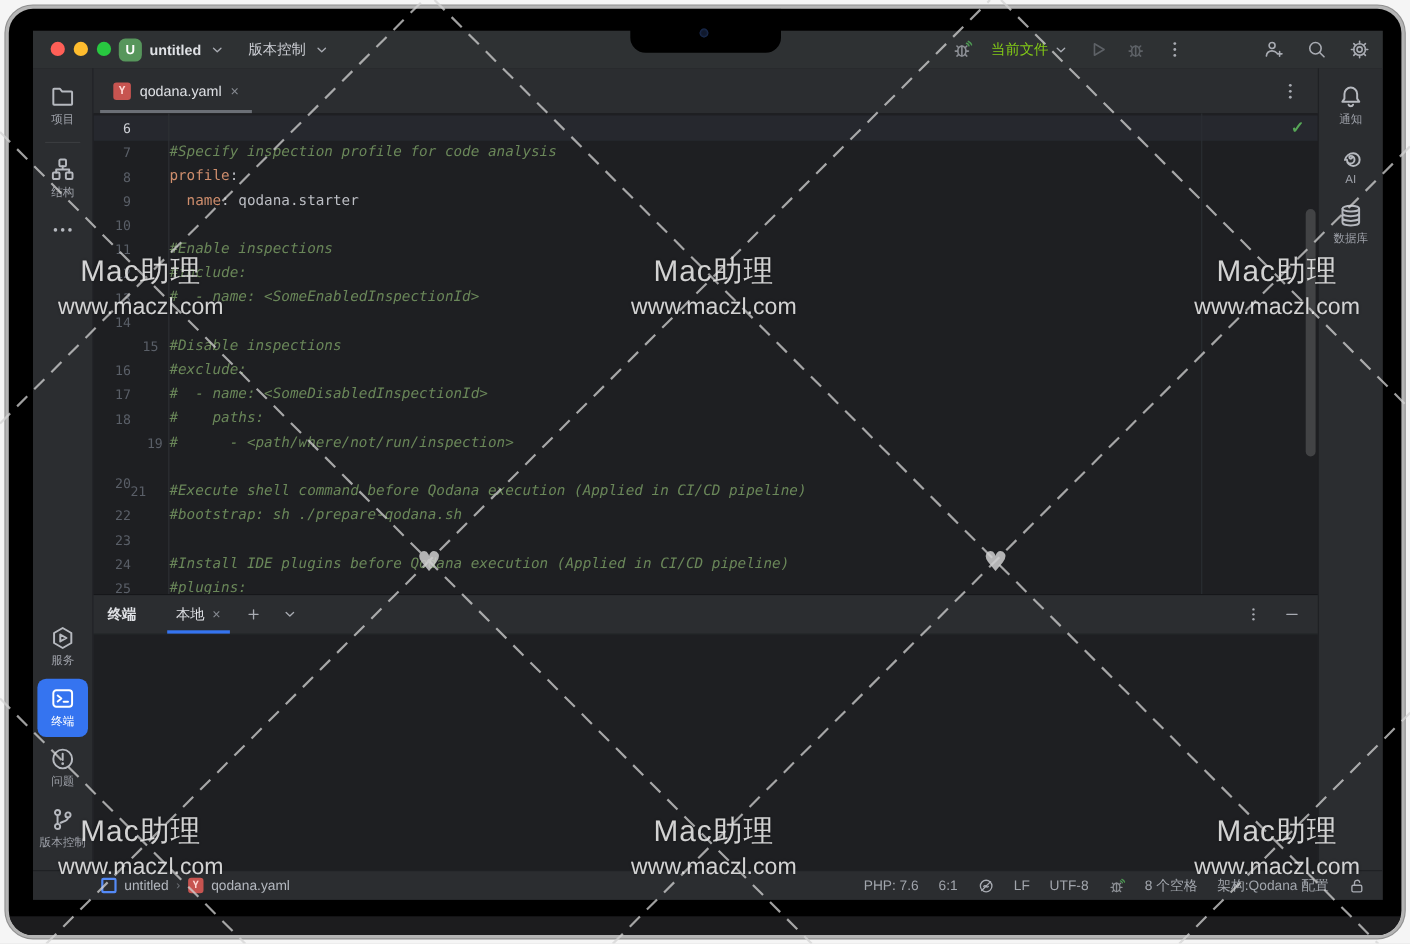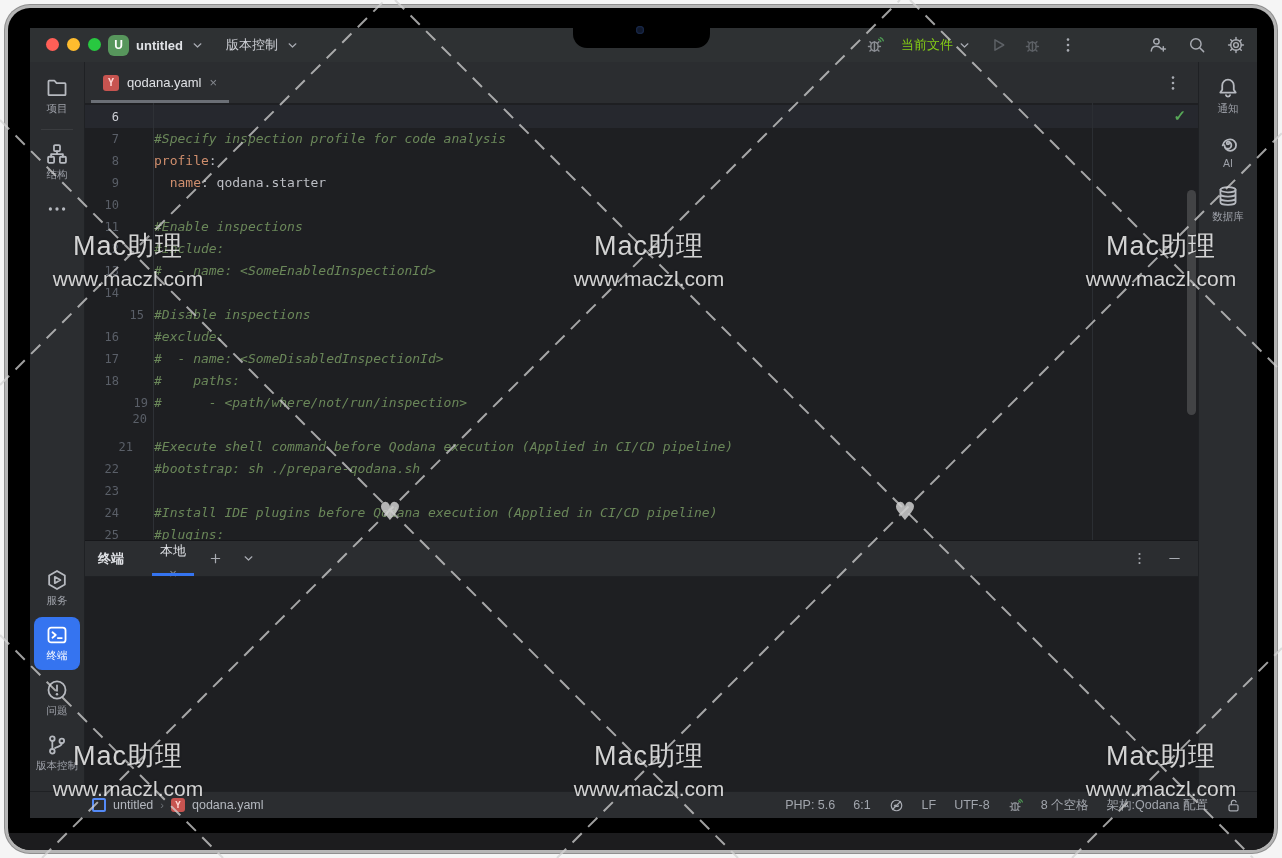--- a/index.html
+++ b/index.html
@@ -73,21 +73,21 @@
   .key{color:#CF8E6D;}
   .txt{color:#BCBEC4;}
   .insp-check{position:absolute;right:12px;top:4px;color:#57a757;font-size:15px;font-weight:bold;}
   .scrollthumb{position:absolute;left:1102px;top:87px;width:9px;height:225px;
                background:rgba(255,255,255,.16);border-radius:5px;}
   
   .termheader{position:absolute;left:0;top:478px;width:100%;height:35px;background:#2b2d30;
               border-top:1px solid #16171a;border-bottom:1px solid #1f2124;display:flex;align-items:center;}
   .term-title{color:#dfe1e5;font-size:13px;font-weight:bold;margin-left:13px;}
   .term-tab{position:relative;height:34px;display:flex;align-items:center;gap:7px;margin-left:28px;
-            padding:0 8px;flex-direction:column;}
+            padding:0 8px;}
   .term-tab::after{content:"";position:absolute;left:0;right:0;bottom:0;height:3px;background:#3574F0;}
   .term-tab-label{color:#dfe1e5;font-size:13px;}
   .term-actions{display:flex;align-items:center;gap:18px;margin-left:14px;}
   .term-right{margin-left:auto;margin-right:16px;display:flex;align-items:center;gap:20px;}
   .termbody{position:absolute;left:0;top:513px;width:100%;height:217px;background:#1e1f22;}
   .prompt{position:absolute;left:5px;top:6px;font:13px "DejaVu Sans Mono",monospace;color:#bcbec4;}
   .cursor{display:inline-block;width:9px;height:15px;background:#c8cbd0;vertical-align:-2px;margin-left:3px;}
   
   .statusbar{position:absolute;left:0;bottom:0;width:100%;height:26px;background:#2b2d30;
              border-top:1px solid #1f2124;display:flex;align-items:center;color:#a1a5ac;font-size:12.5px;}
@@ -354,21 +354,21 @@
               <div class="ln" style="top: 201px; padding-left: 25px;">15</div>
               <div class="codeline" style="top: 201px;"><span class="cmt">#Disable inspections</span></div>
               <div class="ln" style="top: 223px;">16</div>
               <div class="codeline" style="top: 223px;"><span class="cmt">#exclude:</span></div>
               <div class="ln" style="top: 245px;">17</div>
               <div class="codeline" style="top: 245px;"><span class="cmt">#  - name: &lt;SomeDisabledInspectionId&gt;</span></div>
               <div class="ln" style="top: 267px;">18</div>
               <div class="codeline" style="top: 267px;"><span class="cmt">#    paths:</span></div>
               <div class="ln" style="top: 289px; padding-left: 29px;">19</div>
               <div class="codeline" style="top: 289px;"><span class="cmt">#      - &lt;path/where/not/run/inspection&gt;</span></div>
-              <div class="ln" style="top: 305px; padding-left: 28px;">20</div>
+              <div class="ln" style="top: 326px;">20</div>
               <div class="codeline" style="top: 311px;"></div>
               <div class="ln" style="top: 333px; padding-left: 14px;">21</div>
               <div class="codeline" style="top: 333px;"><span class="cmt">#Execute shell command before Qodana execution (Applied in CI/CD pipeline)</span></div>
               <div class="ln" style="top: 355px;">22</div>
               <div class="codeline" style="top: 355px;"><span class="cmt">#bootstrap: sh ./prepare-qodana.sh</span></div>
               <div class="ln" style="top: 377px;">23</div>
               <div class="codeline" style="top: 377px;"></div>
               <div class="ln" style="top: 399px;">24</div>
               <div class="codeline" style="top: 399px;"><span class="cmt">#Install IDE plugins before Qodana execution (Applied in CI/CD pipeline)</span></div>
               <div class="ln" style="top: 421px;">25</div>
@@ -418,21 +418,21 @@
 
       <div class="statusbar">
         <div class="sb-left">
           <span class="proj-sq"></span>
           <span class="sb-crumb">untitled</span>
           <span class="sb-sep">›</span>
           <span class="yicon small">Y</span>
           <span class="sb-crumb">qodana.yaml</span>
         </div>
         <div class="sb-right" id="sb-right">
-            <span class="sb-item">PHP: 5.6</span>
+            <span class="sb-item">PHP: 7.6</span>
             <span class="sb-item">6:1</span>
             <span class="icon16 itc">
               <svg viewBox="0 0 16 16" fill="none" stroke="currentColor" stroke-width="1.3" stroke-linecap="round" stroke-linejoin="round">
                 <circle cx="8" cy="8" r="5.6"></circle>
                 <path d="M3.7 12.3L12.3 3.7M5.7 8.3c.7-1 1.5-1 2.2 0s1.5 1 2.2 0"></path>
               </svg>
             </span>
             <span class="sb-item">LF</span>
             <span class="sb-item">UTF-8</span>
             <span class="icon16 itc">

